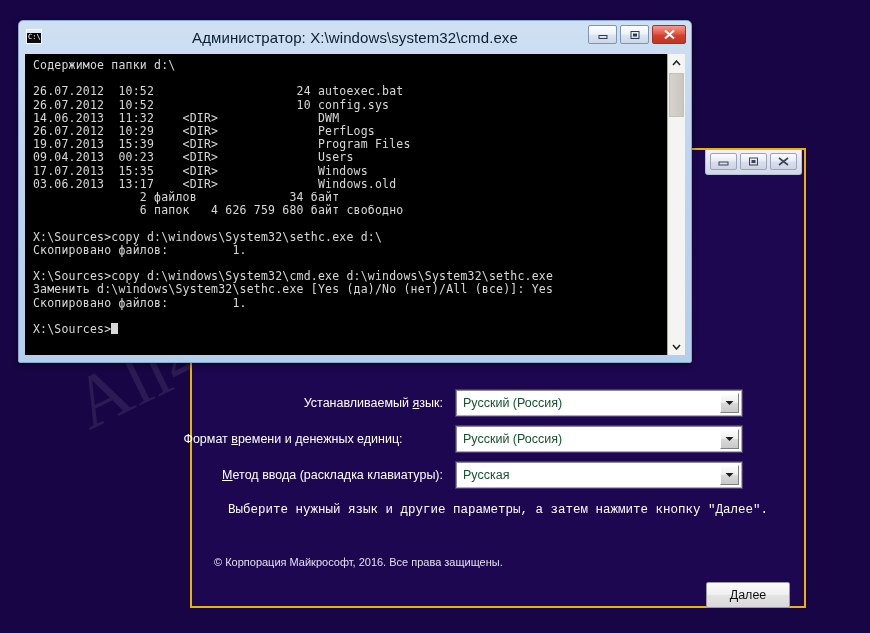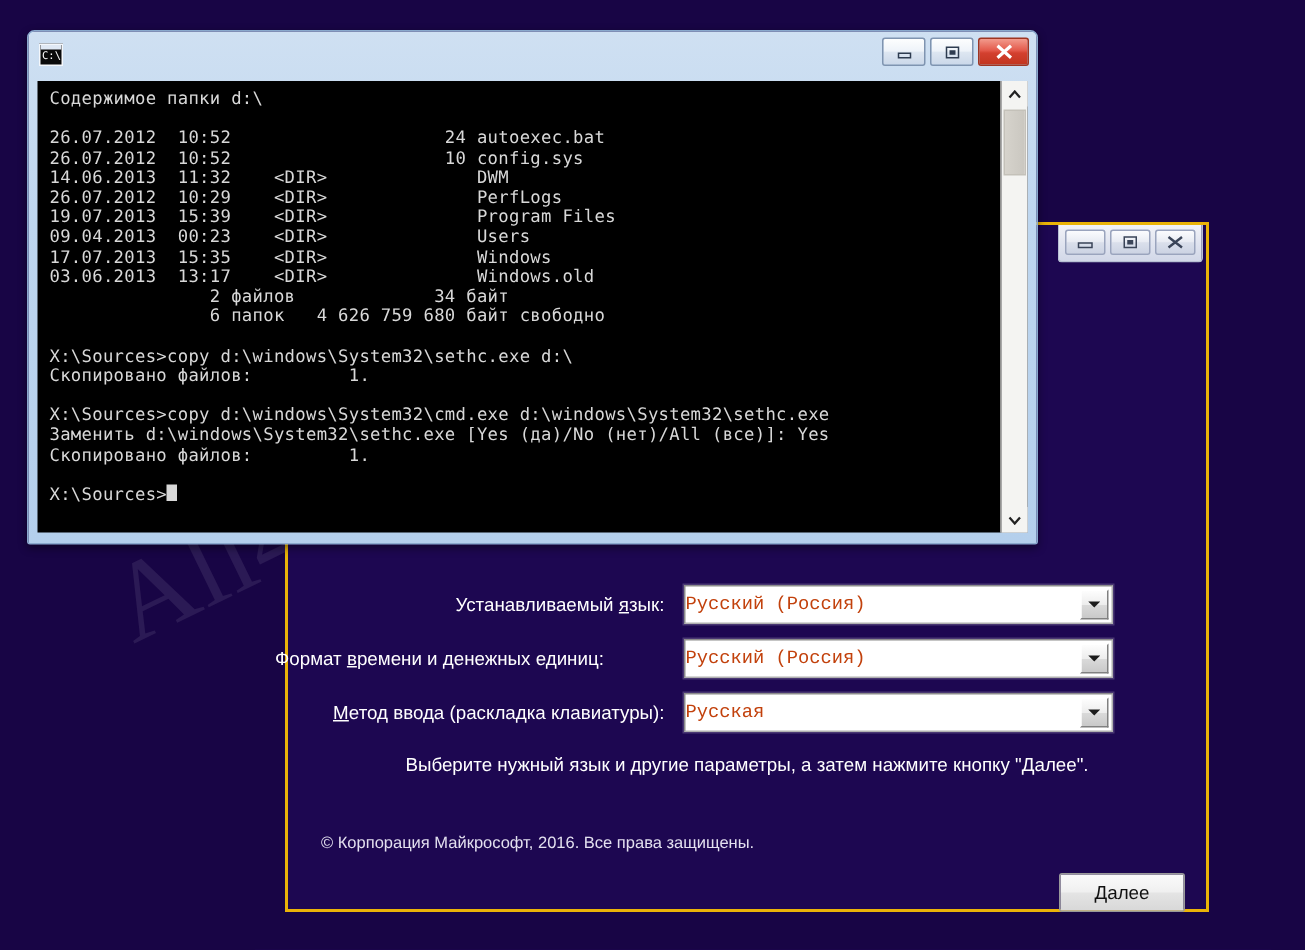--- a/index.html
+++ b/index.html
@@ -96,25 +96,25 @@
     background:#ffffff;
     border:1px solid #b0b0b0;
     border-top-color:#8c8c8c;
     border-left-color:#8c8c8c;
     box-sizing:border-box;
     display:flex;align-items:center;
     box-shadow:0 0 0 1px rgba(255,255,255,0.20);
   }
   .combo-text{
     flex:1;
+    padding-left:6px;
     font-size:12.5px;
-    color:#c2410c;
+    color:#14532d;
     white-space:nowrap;
     overflow:hidden;
-    font-family:Liberation Mono, monospace;
   }
   .combo-arrow{
     width:19px;height:100%;
     margin-right:2px;
     background:linear-gradient(to bottom,#fdfdfd 0%,#ededed 50%,#dadada 51%,#c9c9c9 100%);
     border:1px solid #ffffff;
     border-right-color:#808080;
     border-bottom-color:#808080;
     box-sizing:border-box;
     display:flex;align-items:center;justify-content:center;
@@ -122,20 +122,21 @@
     height:20px;
   }
 
   #hint-text{
     position:absolute;
     left:0;right:0;
     top:327px;
     text-align:center;
     color:#ffffff;
     font-size:12.5px;
+    font-family:Liberation Mono, monospace;
   }
   #copyright-text{
     position:absolute;
     left:22px;
     top:380px;
     color:#e3e0ef;
     font-size:11px;
   }
   #next-button{
     position:absolute;
@@ -342,20 +343,21 @@
   </div>
 </div>
 
 <div id="cmd-window">
 
   <div id="cmd-titlebar">
     <div id="cmd-icon">
       <div class="bar"></div>
       <div class="glyph">C:\</div>
     </div>
+    <div id="cmd-title">Администратор: X:\windows\system32\cmd.exe</div>
     <div id="cmd-window-buttons">
       <div class="cmd-winbtn">
         <svg width="12" height="10" viewBox="0 0 12 10">
             <rect x="2" y="5.5" width="8" height="3" fill="none" stroke="#2e3c50" stroke-width="1"></rect>
           </svg>
       </div>
       <div class="cmd-winbtn">
         <svg width="12" height="10" viewBox="0 0 12 10">
             <rect x="2" y="1.5" width="8" height="7" fill="none" stroke="#2e3c50" stroke-width="1"></rect>
             <rect x="4" y="3.5" width="4" height="3" fill="#2e3c50"></rect>

